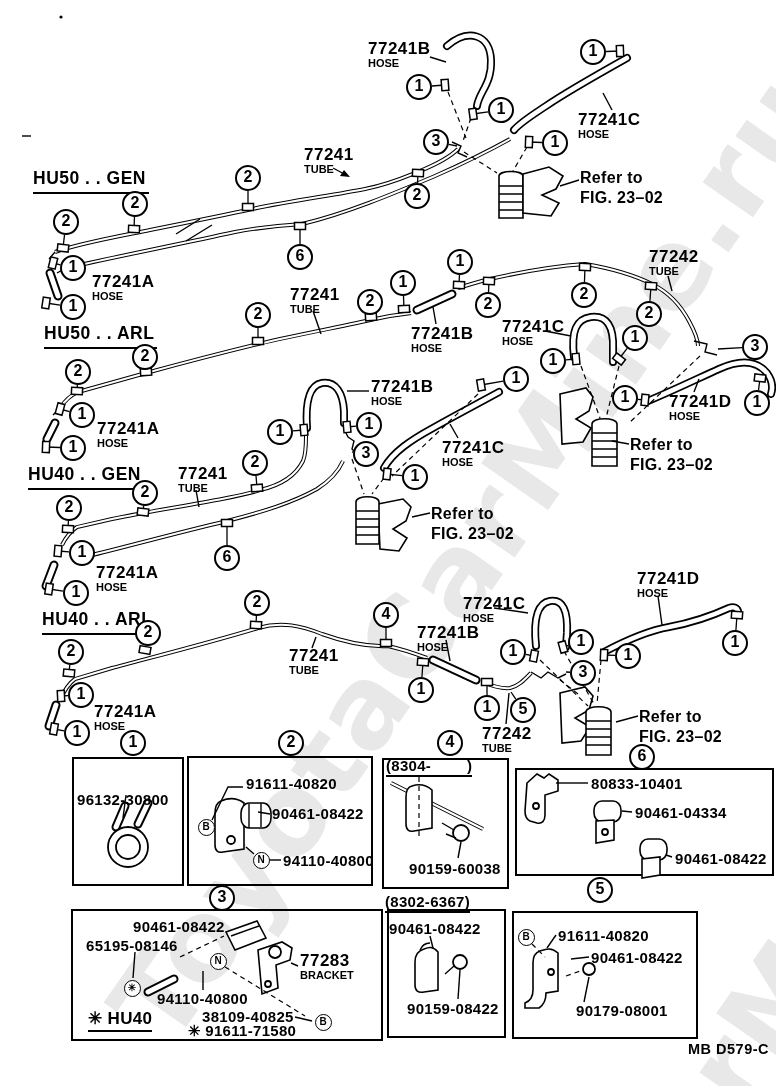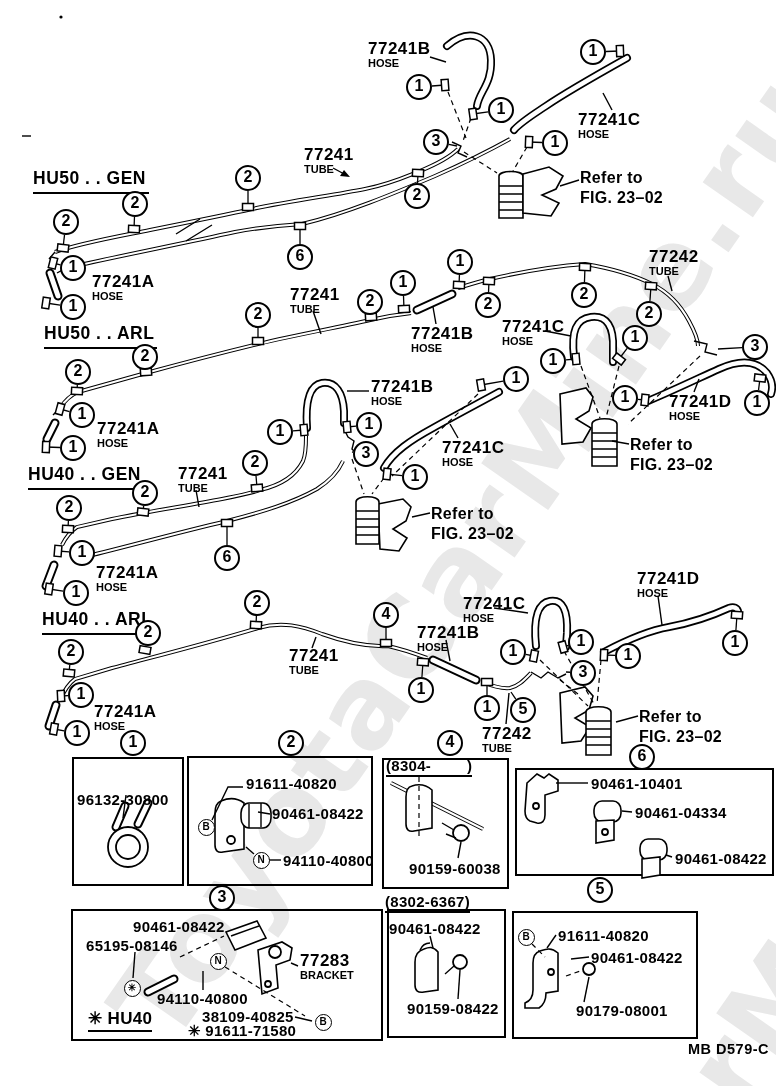--- a/index.html
+++ b/index.html
@@ -513,19 +513,19 @@
     <div class="bl" style="left: 86px; top: 937px;">65195-08146</div>
     <div class="bl" style="left: 157px; top: 990px;">94110-40800</div>
     <div class="bl" style="left: 202px; top: 1008px;">38109-40825</div>
     <div class="bl" style="left: 188px; top: 1022px;">✳ 91611-71580</div>
     <div class="bl big u" style="left: 88px; top: 1008px;">✳ HU40</div>
     <div class="bl u" style="left: 386px; top: 757px;">(8304-        )</div>
     <div class="bl" style="left: 409px; top: 860px;">90159-60038</div>
     <div class="bl u" style="left: 385px; top: 893px;">(8302-6367)</div>
     <div class="bl" style="left: 389px; top: 920px;">90461-08422</div>
     <div class="bl" style="left: 407px; top: 1000px;">90159-08422</div>
-    <div class="bl" style="left: 591px; top: 775px;">90461-10401</div>
+    <div class="bl" style="left: 591px; top: 775px;">80833-10401</div>
     <div class="bl" style="left: 635px; top: 804px;">90461-04334</div>
     <div class="bl" style="left: 675px; top: 850px;">90461-08422</div>
     <div class="bl" style="left: 558px; top: 927px;">91611-40820</div>
     <div class="bl" style="left: 591px; top: 949px;">90461-08422</div>
     <div class="bl" style="left: 576px; top: 1002px;">90179-08001</div>
   </div>
 
 </body></html>

